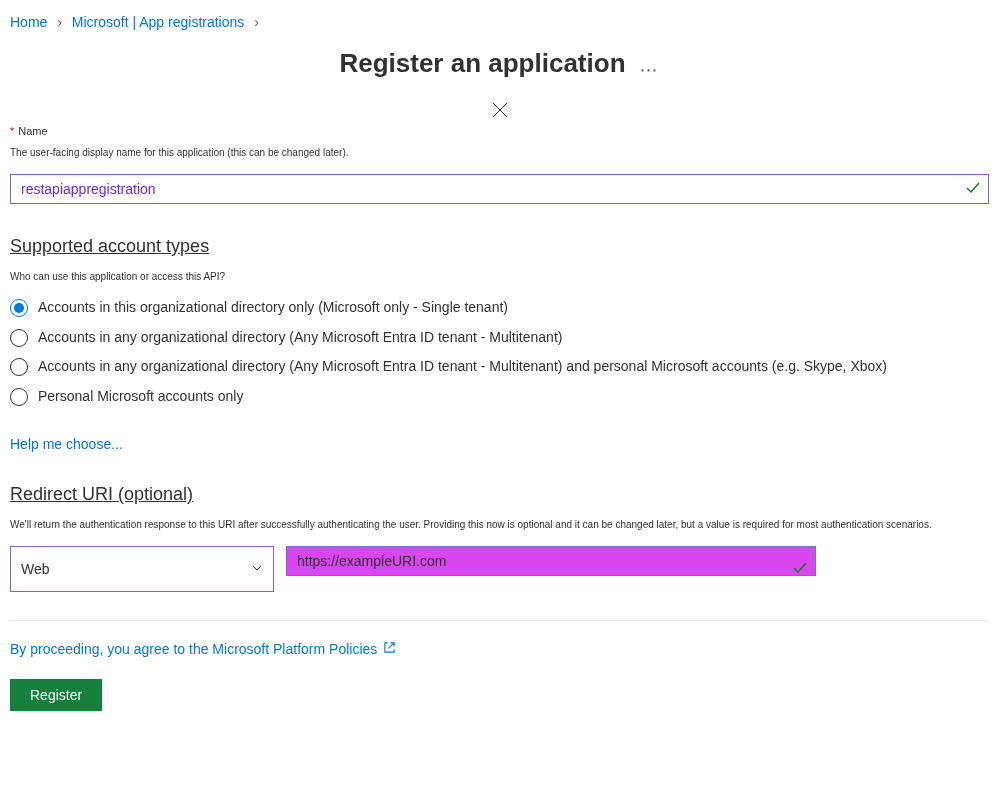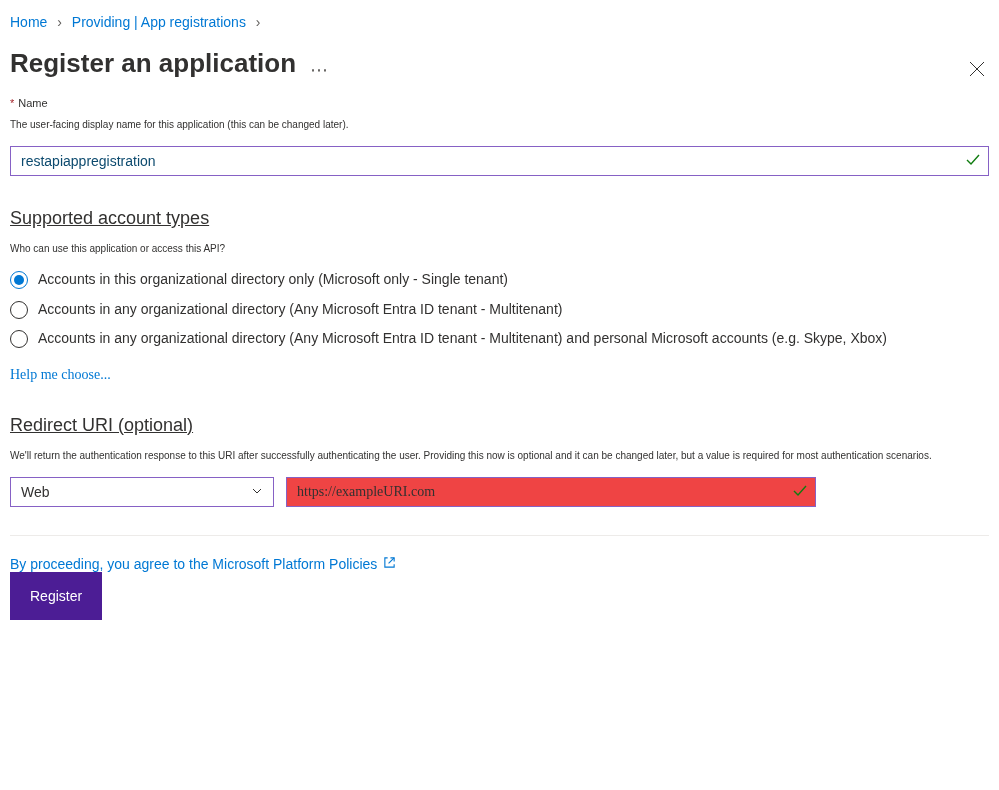--- a/index.html
+++ b/index.html
@@ -8,38 +8,38 @@
     padding: 10px 10px 20px 10px;
     font-family: "Segoe UI", -apple-system, sans-serif;
     font-size: 14px;
     color: #323130;
     background: #fff;
     width: 999px;
   }
   a { color: #0078d4; text-decoration: none; cursor: pointer; }
   .breadcrumb { font-size: 14px; color: #605e5c; padding: 4px 0 12px 0; }
   .breadcrumb .sep { margin: 0 6px; color: #605e5c; }
-  .titlebar { display: flex; align-items: center; justify-content: space-between; }
+  .titlebar { display: flex; align-items: center; justify-content: space-between; flex-direction: column; }
   h1 { font-size: 26px; font-weight: 600; margin: 6px 0 18px 0; }
   .title-left { display: flex; align-items: center; gap: 14px; }
   .more-dots { font-size: 18px; color: #605e5c; cursor: pointer; letter-spacing: 2px; }
   .close-x { font-size: 20px; color: #323130; cursor: pointer; line-height: 1; padding: 4px; }
   .req { color: #a4262c; margin-right: 4px; }
   .field-label { font-size: 11px; margin: 0 0 10px 0; }
   .help-text { font-size: 10px; color: #323130; margin-bottom: 16px; }
   .section-heading { font-size: 18px; font-weight: 400; margin: 32px 0 14px 0; text-decoration: underline; }
   .input-wrap { position: relative; width: 100%; }
   .text-input {
     width: 100%;
     padding: 6px 32px 6px 10px;
     font-size: 14px;
     font-family: inherit;
     border: 1px solid #8661c5;
     background: #fff;
-    color: #0c4a6e;
+    color: #6d28d9;
     outline: none;
   }
   .check-icon {
     position: absolute;
     right: 8px;
     top: 50%;
     transform: translateY(-50%);
     color: #107c10;
     pointer-events: none;
   }
@@ -47,51 +47,52 @@
   .radio-row { display: flex; align-items: flex-start; gap: 10px; margin: 10px 0; cursor: pointer; }
   .radio-outer {
     width: 18px; height: 18px; border: 1px solid #323130; border-radius: 50%;
     display: inline-flex; align-items: center; justify-content: center; flex: 0 0 18px;
     margin-top: 1px;
   }
   .radio-outer.selected { border-color: #0078d4; }
   .radio-inner { width: 10px; height: 10px; border-radius: 50%; background: #0078d4; display: none; }
   .radio-outer.selected .radio-inner { display: block; }
   .radio-label { flex: 1; line-height: 1.4; }
-  .link-row { margin-top: 18px; font-family: Liberation Serif, serif; }
+  .link-row { margin-top: 30px; }
   .uri-row { display: flex; gap: 12px; margin-top: 16px; }
   .select-wrap {
     position: relative; width: 264px; border: 1px solid #8661c5; background: #fff;
     display: flex; align-items: center; justify-content: space-between;
-    padding: 6px 10px; cursor: pointer;
+    padding: 14px 10px; cursor: pointer;
   }
   .chevron { color: #323130; }
   .uri-input-wrap { position: relative; width: 530px; }
   .uri-input {
-    width: 100%; padding: 6px 32px 6px 10px; font-size: 14px; font-family: Liberation Serif, serif;
-    border: 1px solid #8661c5; background: #ef4444; color: #323130; outline: none;
+    width: 100%; padding: 6px 32px 6px 10px; font-size: 14px; font-family: Liberation Sans, sans-serif;
+    border: 1px solid #8661c5; background: #d946ef; color: #323130; outline: none;
   }
   hr.divider { border: none; border-top: 1px solid #edebe9; margin: 28px 0 20px 0; }
   .policy-row { display: flex; align-items: flex-end; gap: 6px; }
   .ext-icon { color: #0078d4; }
   .register-btn {
-    background: #4c1d95; color: #fff; border: none;
-    padding: 16px 20px; font-size: 14px; font-family: inherit; cursor: pointer;
+    margin-top: 22px;
+    background: #15803d; color: #fff; border: none;
+    padding: 8px 20px; font-size: 14px; font-family: inherit; cursor: pointer;
   }
 </style>
 </head>
 <body>
 
 
 
 
 <div class="breadcrumb">
   <a>Home</a>
   <span class="sep">›</span>
-  <a>Providing | App registrations</a>
+  <a>Microsoft | App registrations</a>
   <span class="sep">›</span>
 </div>
 
 
 <div class="titlebar">
   <div class="title-left">
     <h1>Register an application</h1>
     <span class="more-dots">⋯</span>
   </div>
   <span class="close-x">
@@ -128,20 +129,24 @@
     <span class="radio-label">Accounts in this organizational directory only (Microsoft only - Single tenant)</span>
   </div>
   <div class="radio-row">
     <span class="radio-outer"></span>
     <span class="radio-label">Accounts in any organizational directory (Any Microsoft Entra ID tenant - Multitenant)</span>
   </div>
   <div class="radio-row">
     <span class="radio-outer"></span>
     <span class="radio-label">Accounts in any organizational directory (Any Microsoft Entra ID tenant - Multitenant) and personal Microsoft accounts (e.g. Skype, Xbox)</span>
   </div>
+  <div class="radio-row">
+    <span class="radio-outer"></span>
+    <span class="radio-label">Personal Microsoft accounts only</span>
+  </div>
 </div>
 
 <div class="link-row">
   <a>Help me choose...</a>
 </div>
 
 
 <div class="section-heading">Redirect URI (optional)</div>
 <div class="help-text">We'll return the authentication response to this URI after successfully authenticating the user. Providing this now is optional and it can be changed later, but a value is required for most authentication scenarios.</div>
 

